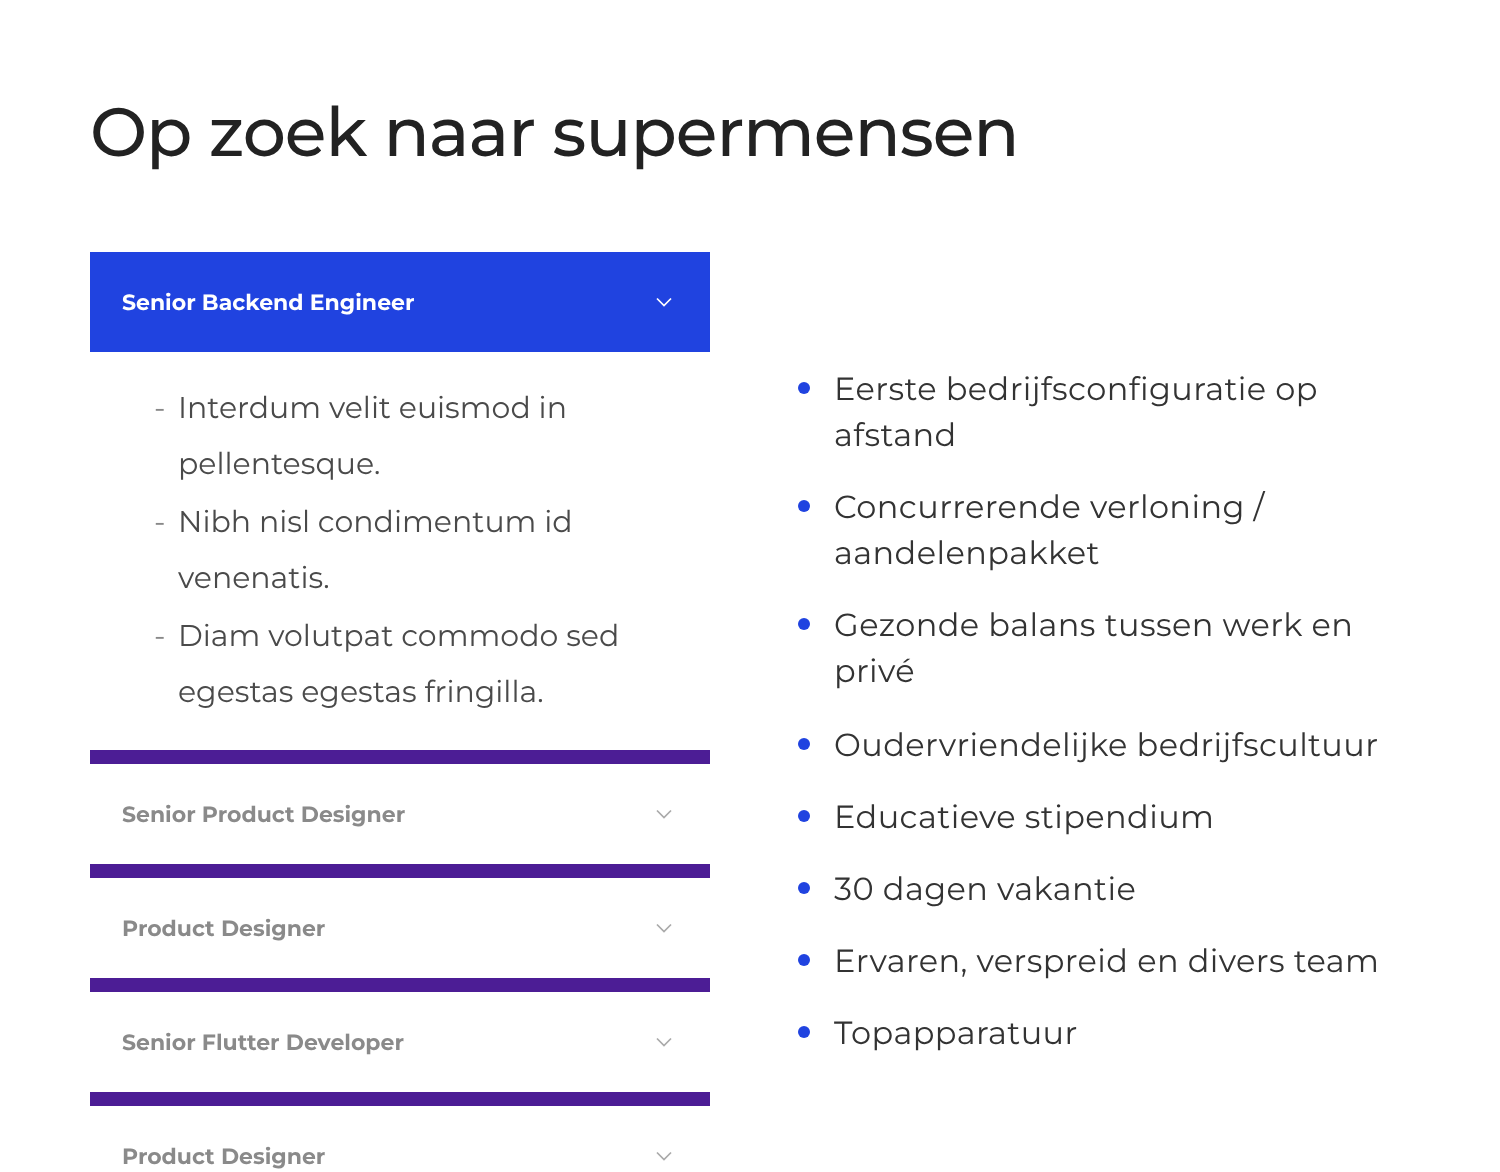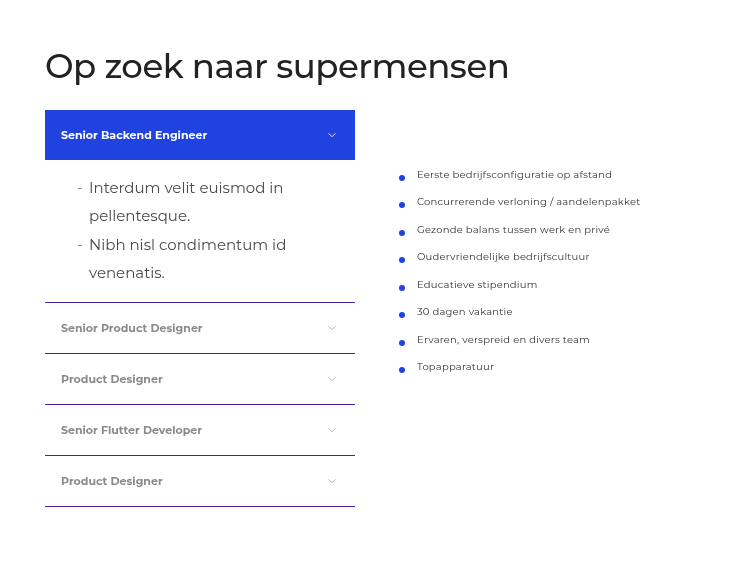--- a/index.html
+++ b/index.html
@@ -8,36 +8,36 @@
   background: #fff;
   width: 750px;
   height: 586px;
   padding: 45px 45px 45px 45px;
   color: #222;
 }
 .heading {
   font-size: 34px;
   font-weight: 500;
   line-height: 1.25;
-  margin-bottom: 22px;
+  margin-bottom: 38px;
   letter-spacing: -0.5px;
 }
 .columns {
   display: flex;
   gap: 40px;
 }
 .left {
   flex: 0 0 310px;
 }
 .right {
   flex: 1;
   padding-top: 58px;
 }
 .accordion-item {
-  border-bottom: 1px solid #4c1d95;
+  border-bottom: 7px solid #4c1d95;
 }
 .accordion-header {
   display: flex;
   align-items: center;
   justify-content: space-between;
   padding: 18px 16px 18px 16px;
   cursor: pointer;
 }
 .accordion-header.active {
   background: #2043e0;
@@ -76,21 +76,21 @@
   position: absolute;
   left: 0;
   color: #888;
 }
 .benefits {
   list-style: none;
 }
 .benefits li {
   position: relative;
   padding-left: 22px;
-  font-size: 10px;
+  font-size: 16px;
   line-height: 1.45;
   margin-bottom: 13px;
   color: #333;
   letter-spacing: 0.2px;
 }
 .benefits li::before {
   content: "";
   position: absolute;
   left: 4px;
   top: 7px;
@@ -112,20 +112,21 @@
           <span class="accordion-title">Senior Backend Engineer</span>
           <span class="chevron">
             <svg viewBox="0 0 24 24" fill="none" stroke="#ffffff" stroke-width="1.5">
               <polyline points="6 9 12 15 18 9"></polyline>
             </svg>
           </span>
         </div>
         <ul class="accordion-body">
           <li>Interdum velit euismod in pellentesque.</li>
           <li>Nibh nisl condimentum id venenatis.</li>
+          <li>Diam volutpat commodo sed egestas egestas fringilla.</li>
         </ul>
       </div>
       <div class="accordion-item">
         <div class="accordion-header">
           <span class="accordion-title">Senior Product Designer</span>
           <span class="chevron">
             <svg viewBox="0 0 24 24" fill="none" stroke="#aaaaaa" stroke-width="1.5">
               <polyline points="6 9 12 15 18 9"></polyline>
             </svg>
           </span>

